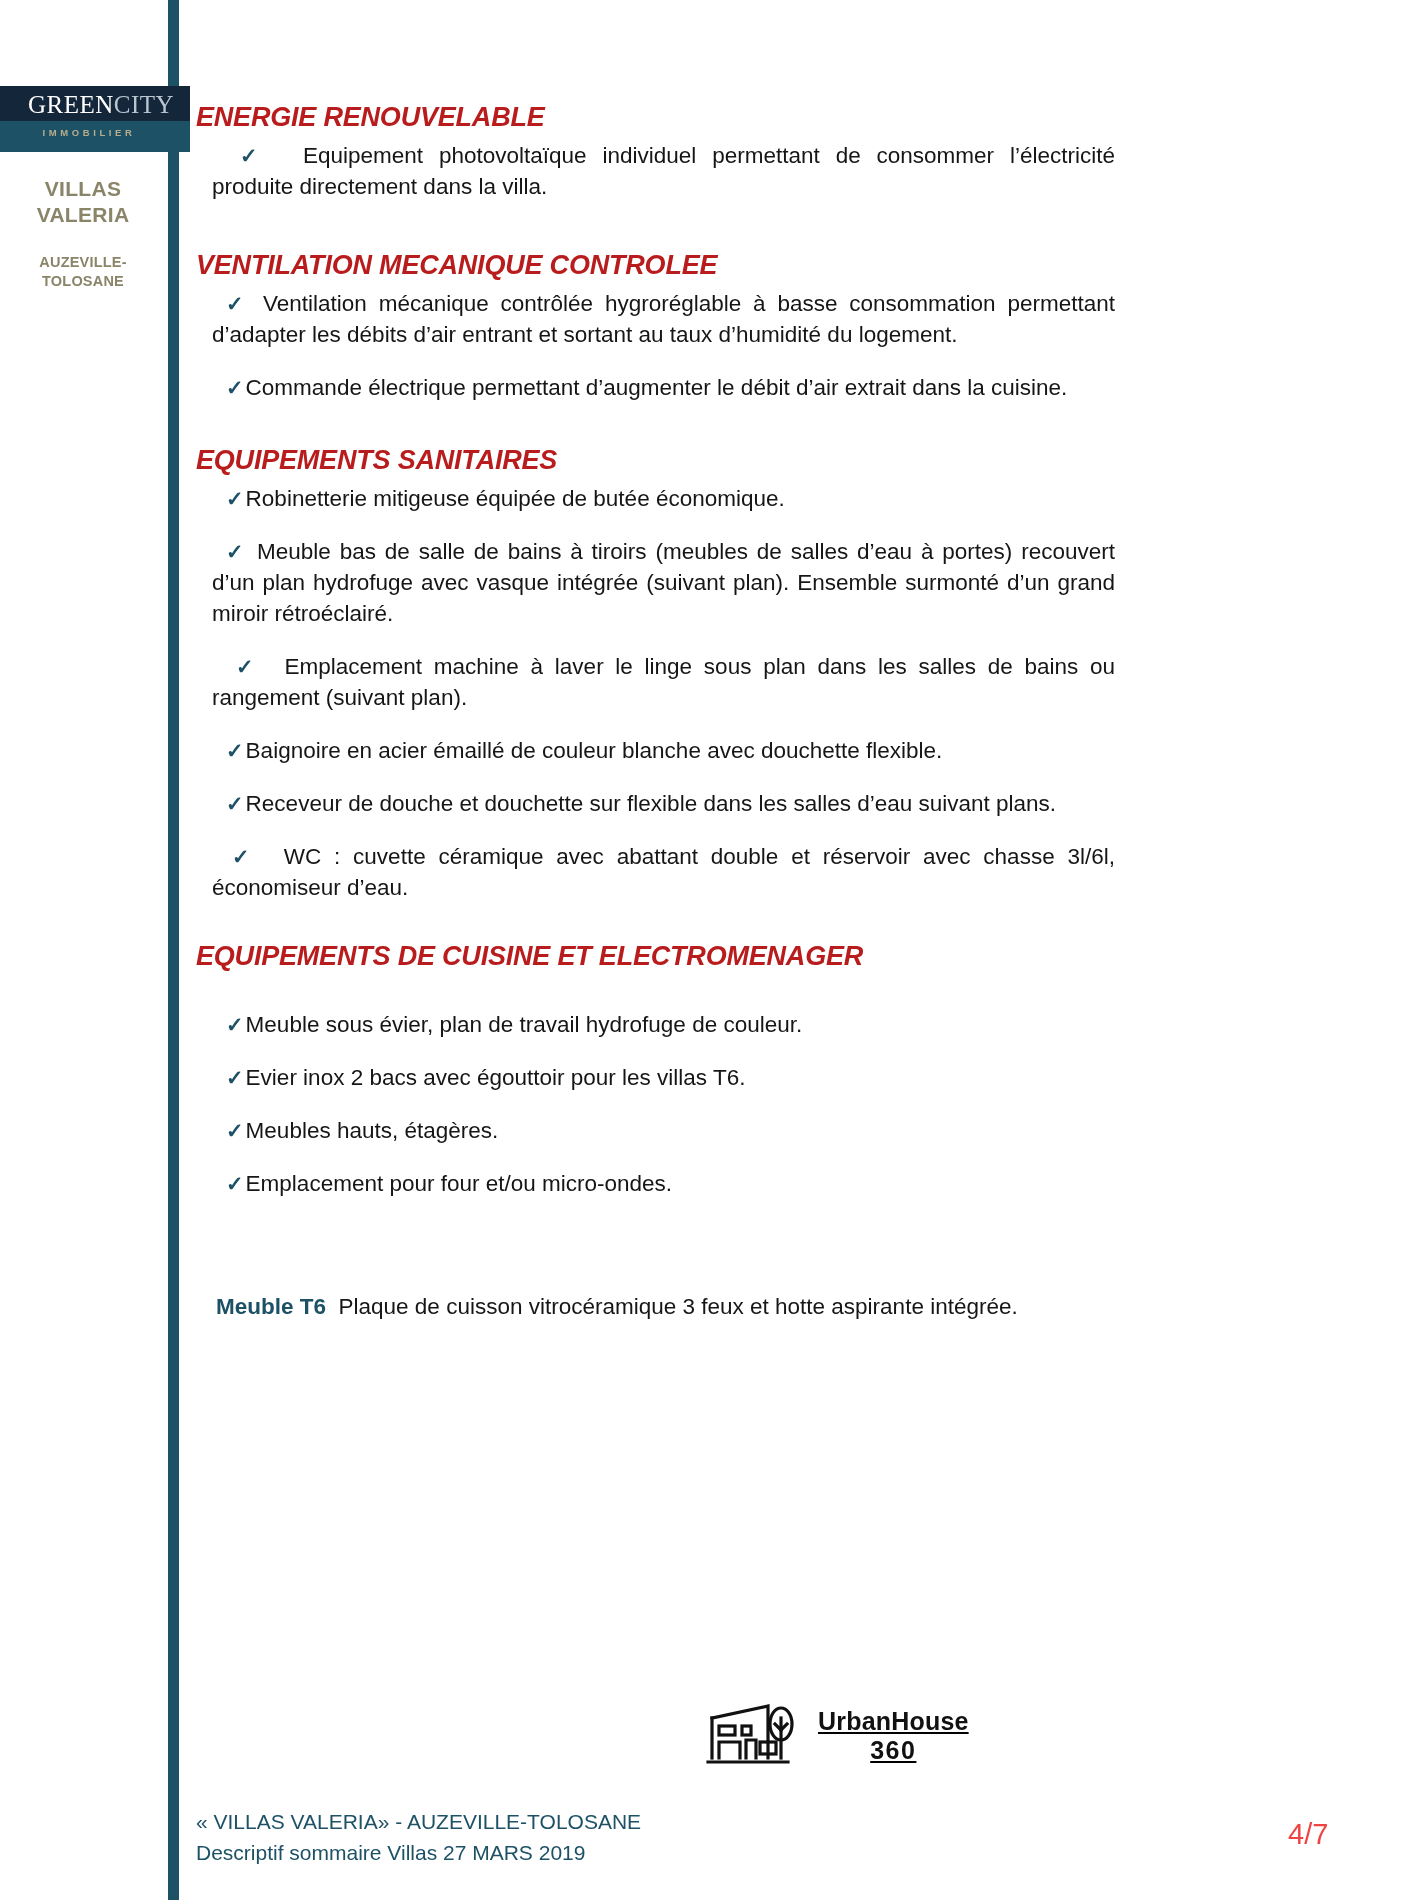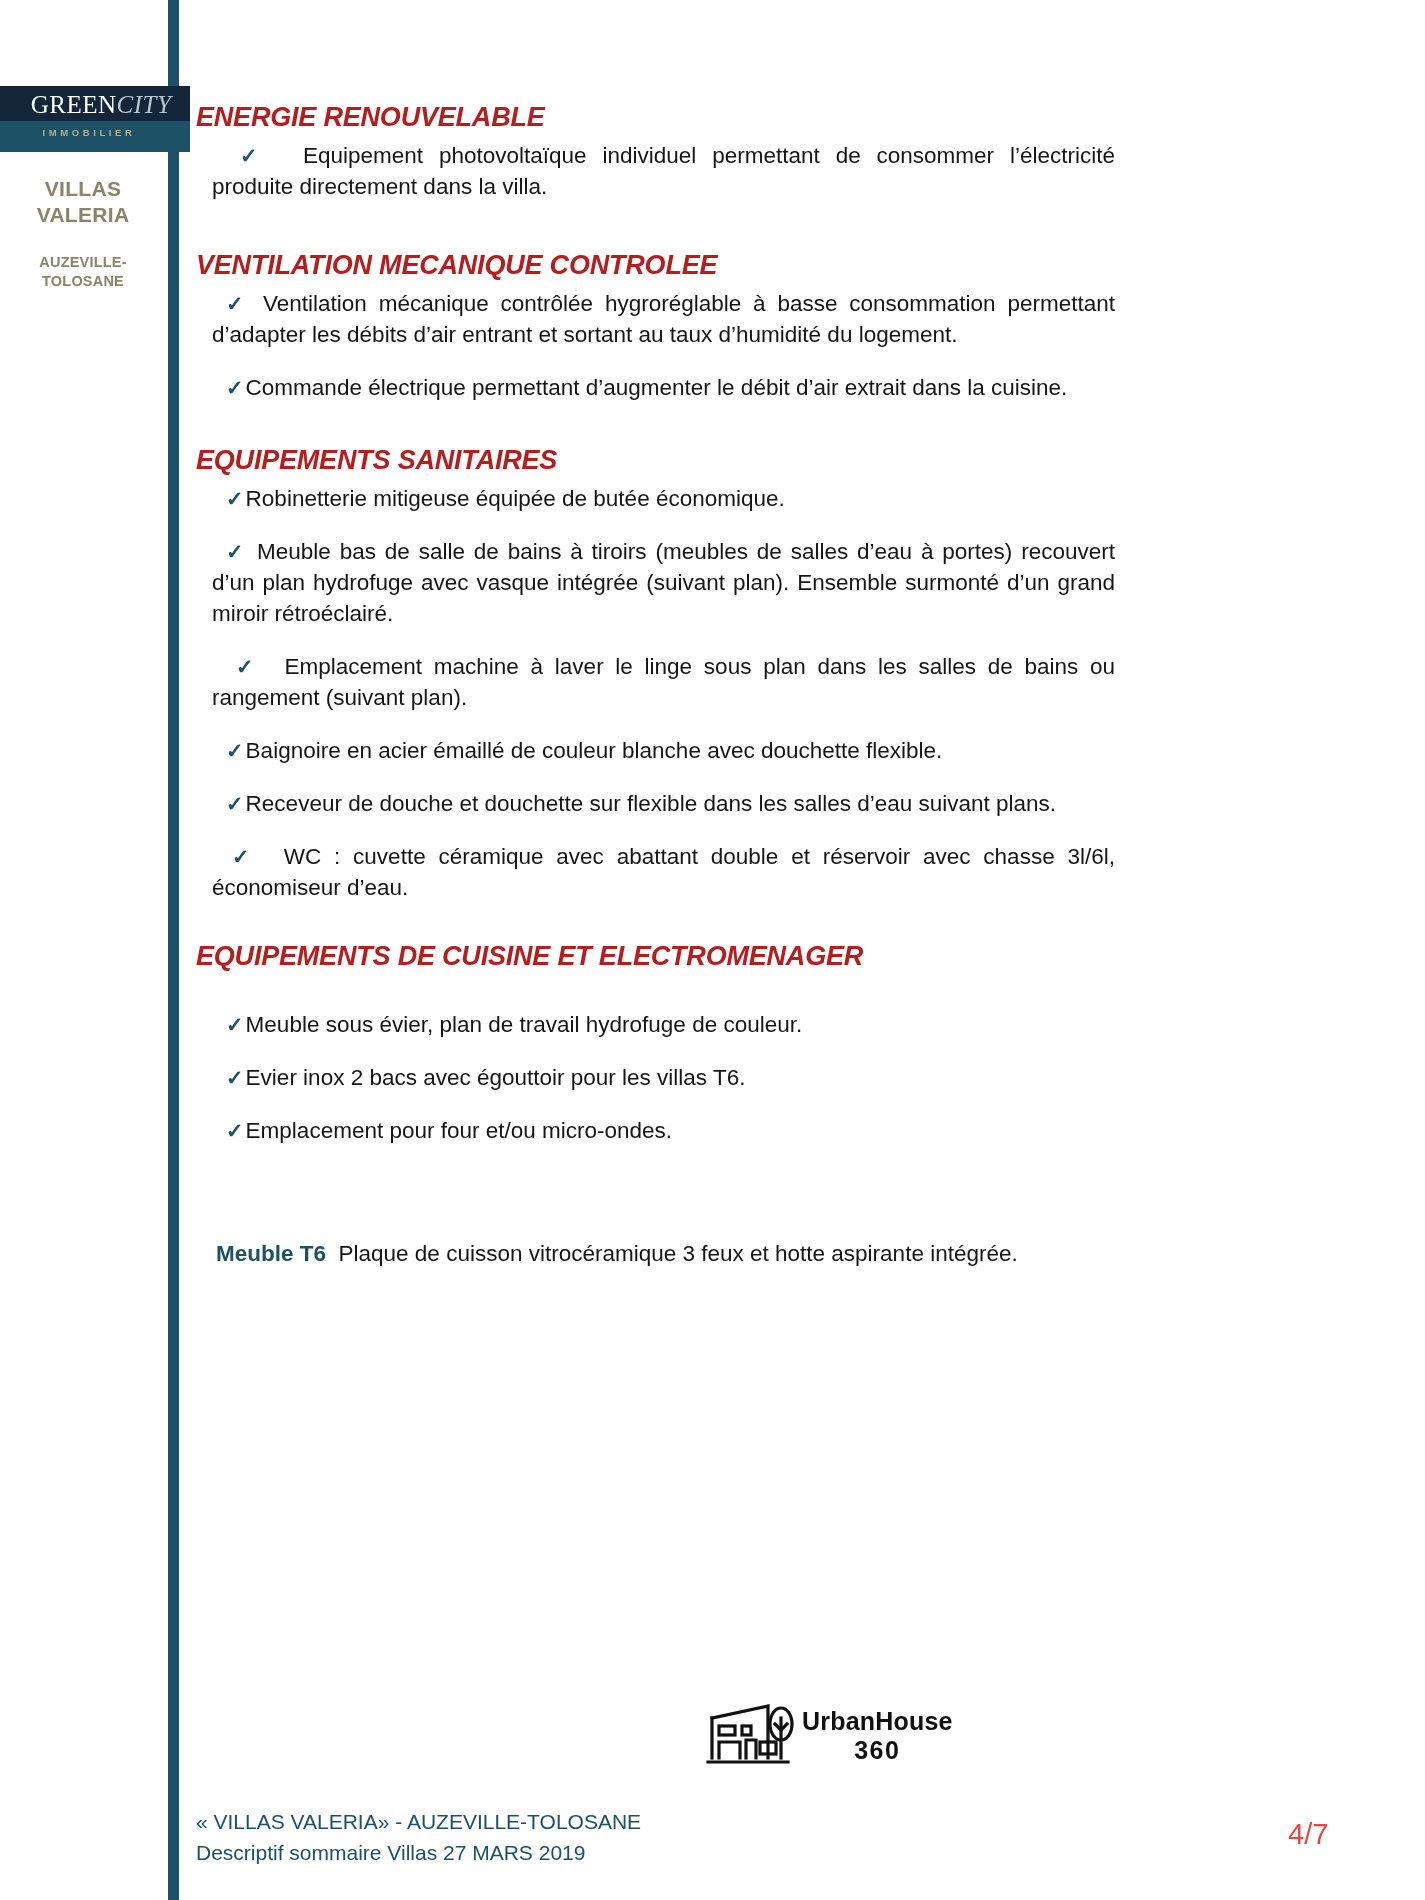--- a/index.html
+++ b/index.html
@@ -63,21 +63,20 @@
     white-space: nowrap;
   }
   .logo-green {
     color: #ffffff;
     font-variant: small-caps;
     font-weight: 400;
   }
   .logo-city {
     color: #b9c6cf;
     font-weight: 400;
-    font-style: italic;
   }
   .logo-sub {
     position: absolute;
     left: 0;
     top: 127px;
     width: 178px;
     text-align: center;
     color: #b7ad8c;
     font-size: 9.5px;
     letter-spacing: 3.6px;
@@ -143,21 +142,22 @@
   }
   .tight-check { margin-right: 2px; }
 
   
   .uh-logo-wrap {
     position: absolute;
     left: 706px;
     top: 1700px;
     display: flex;
     align-items: center;
-    gap: 6px;
+    gap: 22px;
+    text-decoration: underline;
   }
   .uh-name {
     color: #111111;
     font-size: 25px;
     font-weight: 700;
     line-height: 29px;
     letter-spacing: 0.2px;
   }
   .uh-360 {
     display: block;
@@ -227,20 +227,21 @@
     <p class="para left" style="margin-top:6px; text-indent:14px;"><span class="check tight-check">✓</span><span>Robinetterie mitigeuse équipée de butée économique.</span></p>
     <p class="para" style="margin-top:22px; text-indent:14px;"><span class="check tight-check">✓</span>&nbsp;<span>Meuble bas de salle de bains à tiroirs (meubles de salles d’eau à portes) recouvert d’un plan hydrofuge avec vasque intégrée (suivant plan). Ensemble surmonté d’un grand miroir rétroéclairé.</span></p>
     <p class="para" style="margin-top:22px; text-indent:24px;"><span class="check tight-check">✓</span>&nbsp;&nbsp;<span>Emplacement machine à laver le linge sous plan dans les salles de bains ou rangement (suivant plan).</span></p>
     <p class="para left" style="margin-top:22px; text-indent:14px;"><span class="check tight-check">✓</span><span>Baignoire en acier émaillé de couleur blanche avec douchette flexible.</span></p>
     <p class="para left" style="margin-top:22px; text-indent:14px;"><span class="check tight-check">✓</span><span>Receveur de douche et douchette sur flexible dans les salles d’eau suivant plans.</span></p>
     <p class="para" style="margin-top:22px; text-indent:20px;"><span class="check tight-check">✓</span>&nbsp;&nbsp;<span>WC : cuvette céramique avec abattant double et réservoir avec chasse 3l/6l, économiseur d’eau.</span></p>
 
     <h2 class="section-head" style="margin-top:36px;">EQUIPEMENTS  DE CUISINE ET ELECTROMENAGER</h2>
     <p class="para left" style="margin-top:36px; text-indent:14px;"><span class="check tight-check">✓</span><span>Meuble sous évier, plan de travail hydrofuge de couleur.</span></p>
     <p class="para left" style="margin-top:22px; text-indent:14px;"><span class="check tight-check">✓</span><span>Evier inox 2 bacs avec égouttoir pour les villas T6.</span></p>
+    <p class="para left" style="margin-top:22px; text-indent:14px;"><span class="check tight-check">✓</span><span>Meubles hauts, étagères.</span></p>
     <p class="para left" style="margin-top:22px; text-indent:14px;"><span class="check tight-check">✓</span><span>Emplacement pour four et/ou micro-ondes.</span></p>
 
     <p class="para left" style="margin-top:92px; text-indent:4px;"><span style="color:#1d5166; font-weight:700;">Meuble T6</span>&nbsp;&nbsp;<span>Plaque de cuisson vitrocéramique 3 feux et hotte aspirante intégrée.</span></p>
   </div>
 
   <div class="uh-logo-wrap">
     <svg width="90" height="72" viewBox="0 0 90 72">
       <g fill="none" stroke="#111111" stroke-width="3.2" stroke-linecap="square">
 
         <path d="M6 18 L62 6 L62 58"></path>

